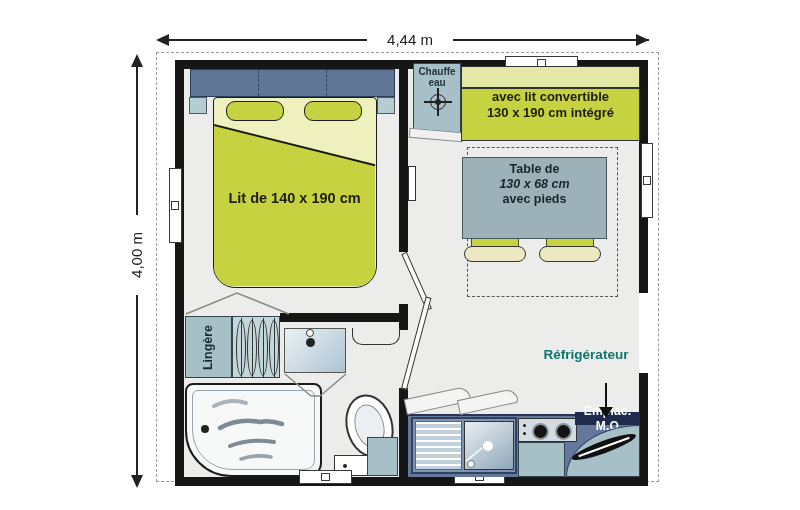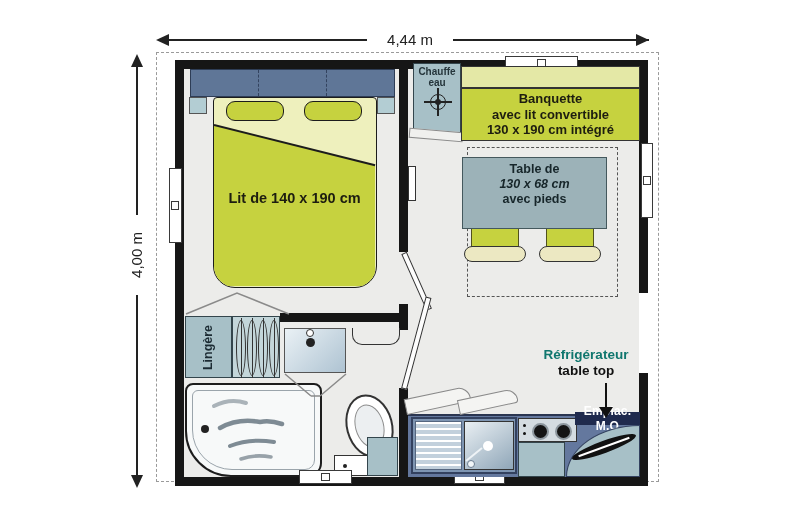--- a/index.html
+++ b/index.html
@@ -111,33 +111,32 @@
       <div class="abs" style="left:6px;top:6px;width:16px;height:16px;border:1.5px solid #222;border-radius:50%;"></div>
       <div class="abs" style="left:0;top:13px;width:28px;height:2px;background:#222;"></div>
       <div class="abs" style="left:13px;top:0;width:2px;height:28px;background:#222;"></div>
       <div class="abs" style="left:11px;top:11px;width:6px;height:6px;border-radius:50%;background:#222;"></div>
     </div>
   </div>
   <div class="abs" style="left:409px;top:130px;width:54px;height:10px;background:#f0f0ee;border:1px solid #8a8a8a;transform:rotate(5deg);"></div>
 
   <div class="abs" style="left:461px;top:66px;width:179px;height:22px;background:var(--banquette-back,#e4e8a6);border:1.5px solid #333;"></div>
   <div class="abs" style="left:461px;top:88px;width:179px;height:53px;background:var(--bed-green,#c6d23f);border:1.5px solid #333;">
-    <div class="lbl" style="font-size:13px;margin-top:2px;">Banquette</div>
     <div class="lbl" style="font-size:13px;">avec lit convertible</div>
     <div class="lbl" style="font-size:13px;">130 x 190 cm intégré</div>
   </div>
 
   <div class="abs" style="left:467px;top:147px;width:151px;height:150px;border:1.5px dashed #555;"></div>
 
   <div class="abs" style="left:471px;top:227px;width:48px;height:30px;background:var(--bed-green,#c6d23f);border:1.5px solid #51511d;"></div>
   <div class="abs" style="left:546px;top:227px;width:48px;height:30px;background:var(--bed-green,#c6d23f);border:1.5px solid #51511d;"></div>
   <div class="abs" style="left:464px;top:246px;width:62px;height:16px;background:#ece8c2;border:1.5px solid #333;border-radius:8px;"></div>
   <div class="abs" style="left:539px;top:246px;width:62px;height:16px;background:#ece8c2;border:1.5px solid #333;border-radius:8px;"></div>
 
-  <div class="abs" style="left:462px;top:157px;width:145px;height:72px;background:var(--table-gray,#9cb2b8);border:1.5px solid #44585d;">
+  <div class="abs" style="left:462px;top:157px;width:145px;height:82px;background:var(--table-gray,#9cb2b8);border:1.5px solid #44585d;">
     <div class="lbl" style="font-size:12.5px;color:#17262a;margin-top:4px;">Table de</div>
     <div class="lbl" style="font-size:12.5px;color:#17262a;font-style:italic;">130 x 68 cm</div>
     <div class="lbl" style="font-size:12.5px;color:#17262a;">avec pieds</div>
   </div>
 
   <div class="abs" style="left:408px;top:414px;width:232px;height:63px;background:var(--counter-blue,#64789e);border-top:2px solid #2a3550;"></div>
 
   <div class="abs flap" style="left:407px;top:399px;width:66px;height:16px;"></div>
   <div class="abs flap" style="left:460px;top:400px;width:60px;height:15px;"></div>
 
@@ -158,21 +157,20 @@
 
   <div class="abs" style="left:575px;top:412px;width:65px;height:13px;background:var(--micro-band-navy,#1f2a4d);display:flex;align-items:center;justify-content:center;">
     <span class="lbl" style="font-size:12px;color:#fff;letter-spacing:.2px;">Emplac. M.O</span>
   </div>
   <div class="abs" style="left:566px;top:425px;width:74px;height:52px;background:var(--cabinet-blue,#a7c0c7);border:1px solid #33415f;border-top-left-radius:100% 100%;"></div>
   <div class="abs" style="left:570px;top:441px;width:68px;height:12px;border-radius:50%;background:#111;transform:rotate(-20deg);"></div>
   <div class="abs" style="left:577px;top:446px;width:54px;height:2px;background:#fff;transform:rotate(-20deg);"></div>
 
   <div class="abs" style="left:516px;top:347px;width:140px;">
     <div class="lbl" style="font-size:13.5px;color:#0f766e;">Réfrigérateur</div>
-    <div class="lbl" style="font-size:13.5px;color:#111;">table top</div>
   </div>
   <div class="abs" style="left:605px;top:383px;width:2px;height:26px;background:#111;"></div>
   <div class="abs" style="left:599px;top:407px;width:0;height:0;border-left:7px solid transparent;border-right:7px solid transparent;border-top:11px solid #111;"></div>
 
   <svg class="abs" width="800" height="510" viewBox="0 0 800 510" style="left:0;top:0;pointer-events:none;">
     <path d="M186,314 L237,293 L289,314" fill="none" stroke="#8a8a8a" stroke-width="1.5"></path>
     <path d="M285,374 L311,396 M346,374 L320,396 M311,396 L320,396" fill="none" stroke="#8a8a8a" stroke-width="1.5"></path>
     <path d="M214,406 q16,-8 32,-3" fill="none" stroke="#aab3b9" stroke-width="4" stroke-linecap="round"></path>
     <path d="M220,428 q18,-10 40,-6 q10,-2 22,2" fill="none" stroke="#7e8b94" stroke-width="4.5" stroke-linecap="round"></path>
     <path d="M230,446 q20,-8 44,-4" fill="none" stroke="#7e8b94" stroke-width="4" stroke-linecap="round"></path>

